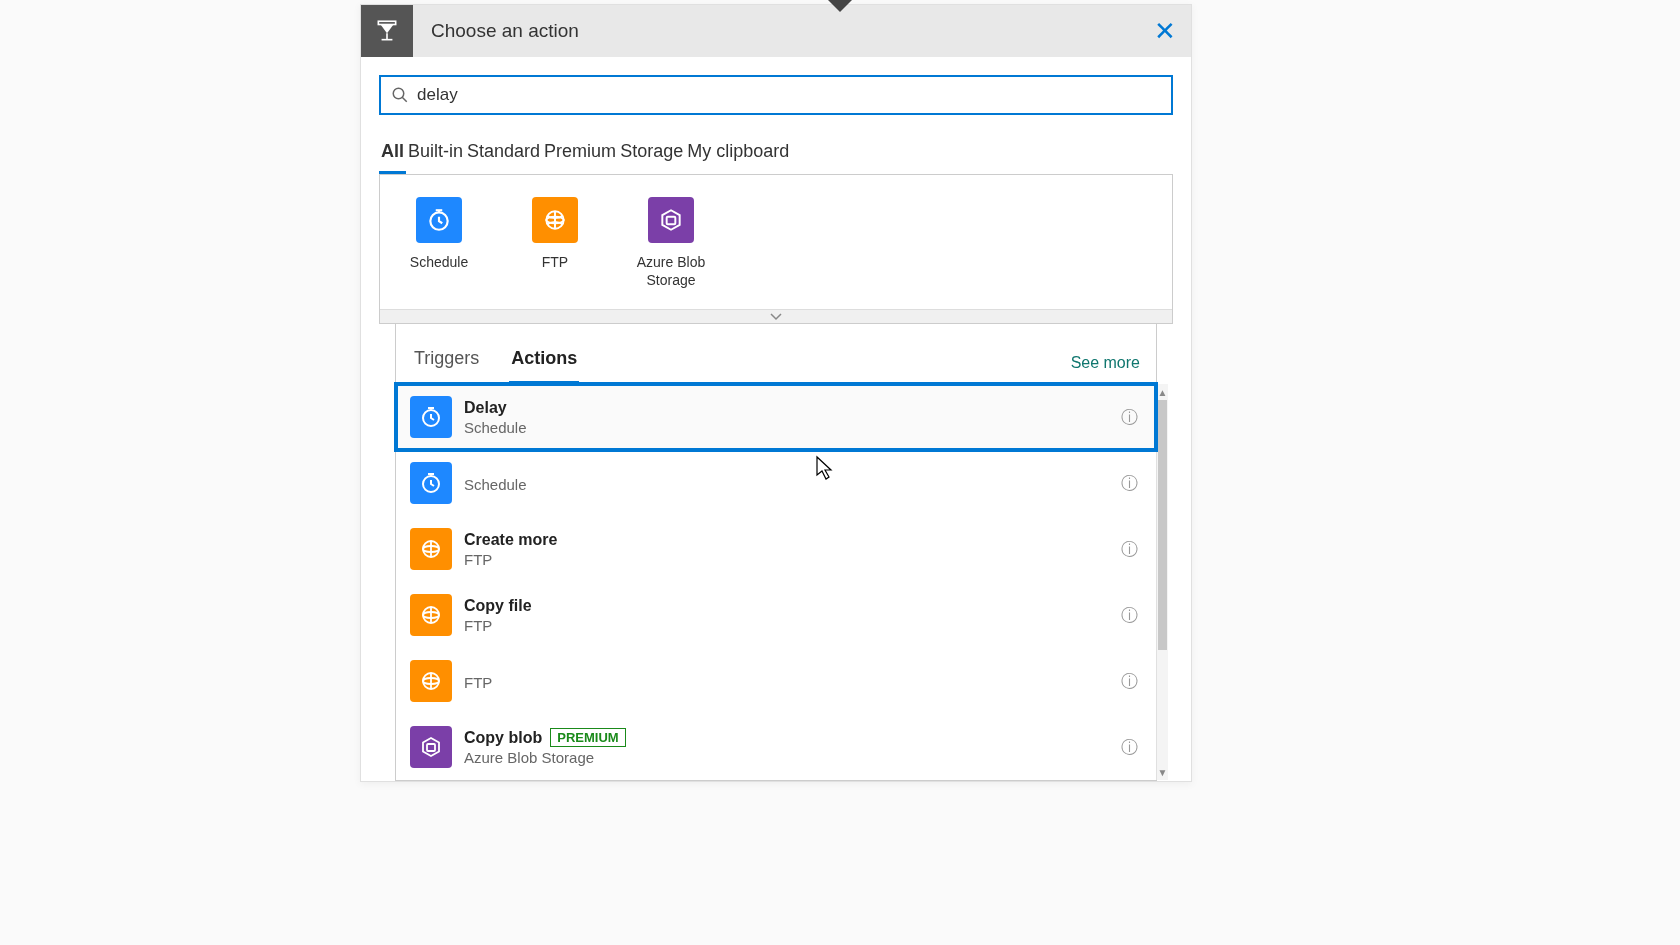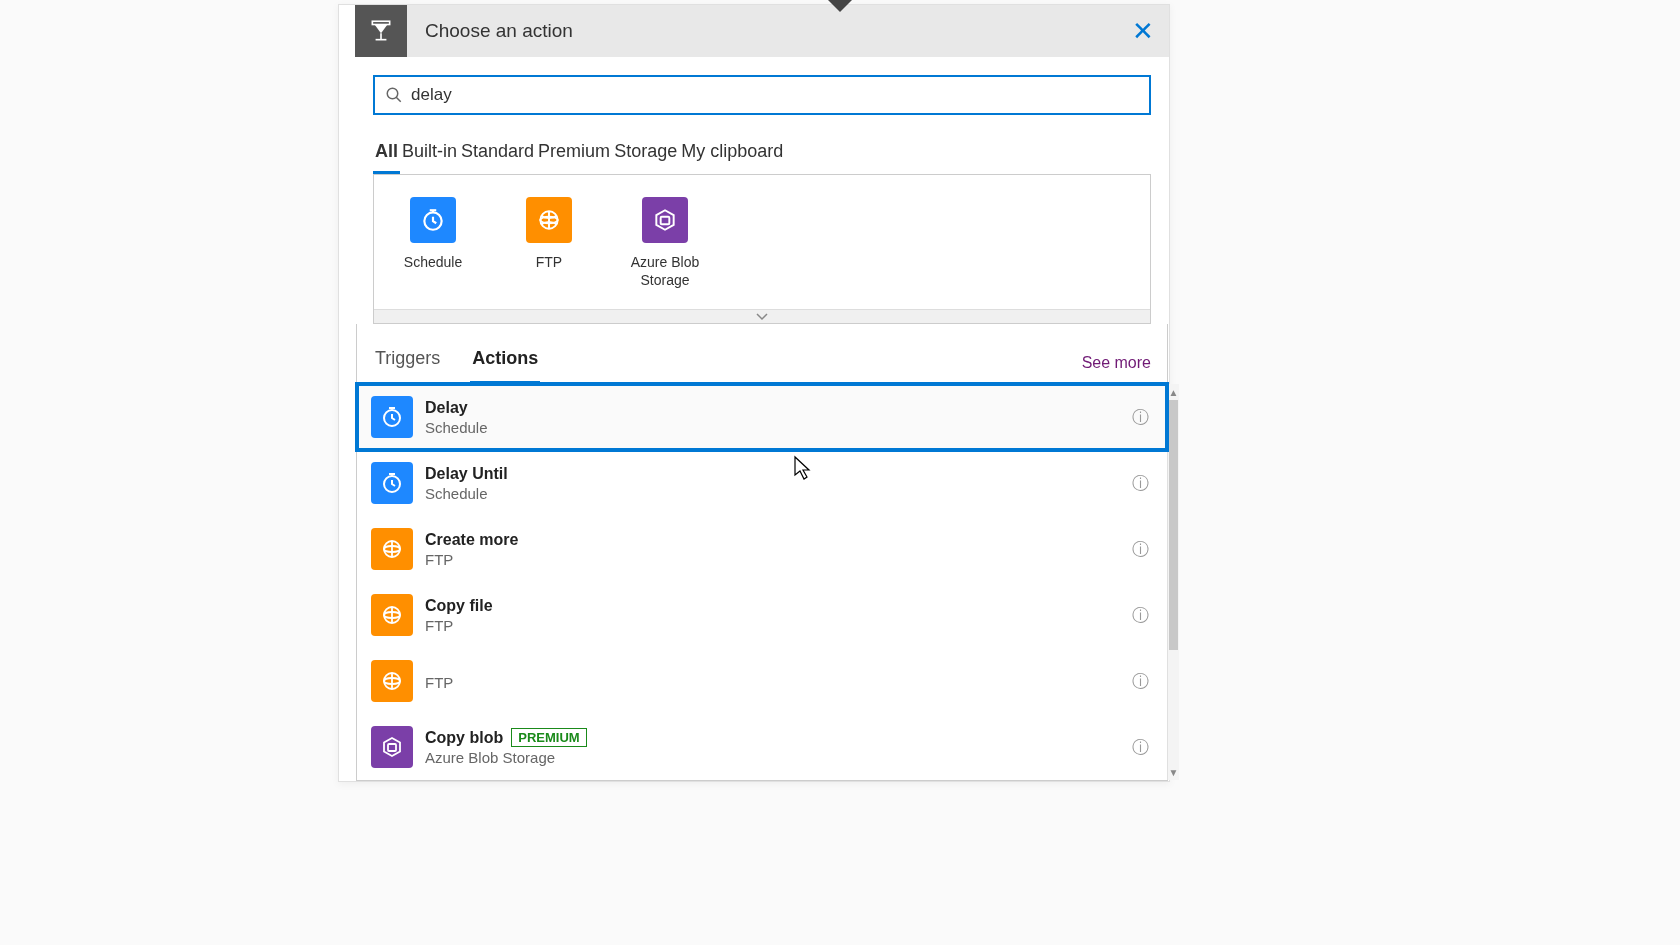--- a/index.html
+++ b/index.html
@@ -17,26 +17,25 @@
   transform: translateX(-50%);
   width: 0; height: 0;
   border-left: 12px solid transparent;
   border-right: 12px solid transparent;
   border-top: 12px solid #444;
   z-index: 5;
 }
 .dialog {
   position: absolute;
   top: 4px;
-  left: 338px;
+  left: 360px;
   width: 832px;
   background: #fff;
   border: 1px solid #e0e0e0;
   box-shadow: 0 2px 8px rgba(0,0,0,0.05);
-  padding-left: 16px;
 }
 .header {
   display: flex;
   align-items: center;
   height: 52px;
   background: #e8e8e8;
 }
 .header-icon {
   width: 52px; height: 52px;
   background: #555;
@@ -131,21 +130,21 @@
   background: #f0f0f0;
   border-top: 1px solid #ddd;
   height: 14px;
   display: flex;
   align-items: center;
   justify-content: center;
   cursor: pointer;
 }
 .expand-bar svg { width: 12px; height: 8px; color: #888; }
 .section {
-  margin: 0 1px;
+  margin: 0 34px;
   border-left: 1px solid #ccc;
   border-right: 1px solid #ccc;
   border-bottom: 1px solid #ccc;
 }
 .section-tabs {
   display: flex;
   align-items: center;
   padding: 18px 16px 0 16px;
   border-bottom: 1px solid #e0e0e0;
 }
@@ -161,21 +160,21 @@
 .section-tab.active::after {
   content: "";
   position: absolute;
   bottom: -1px; left: 0; right: 0;
   height: 3px;
   background: #0078d4;
 }
 .section-seemore {
   margin-left: auto;
   font-size: 16px;
-  color: #701a75;
+  color: #0f766e;
   cursor: pointer;
 }
 .action-list {
   position: relative;
 }
 .action-row {
   display: flex;
   align-items: center;
   padding: 12px 14px;
   cursor: pointer;
@@ -357,23 +356,20 @@
 
       <div class="action-row">
         <div class="action-icon schedule">
           <svg viewBox="0 0 24 24" fill="none" stroke="currentColor" stroke-width="2">
               <circle cx="12" cy="13" r="8"></circle>
               <path d="M12 9v4l3 2"></path>
               <path d="M9 3h6"></path>
             </svg>
         </div>
         <div class="action-text">
-          <div class="action-title">
-              <span>Delay Until</span>
-            </div>
           <div class="action-sub">Schedule</div>
         </div>
         <div class="info">ⓘ</div>
       </div>
 
       <div class="action-row">
         <div class="action-icon ftp">
           <svg viewBox="0 0 24 24" fill="none" stroke="currentColor" stroke-width="1.8">
               <circle cx="12" cy="12" r="8"></circle>
               <ellipse cx="12" cy="12" rx="8" ry="3"></ellipse>

